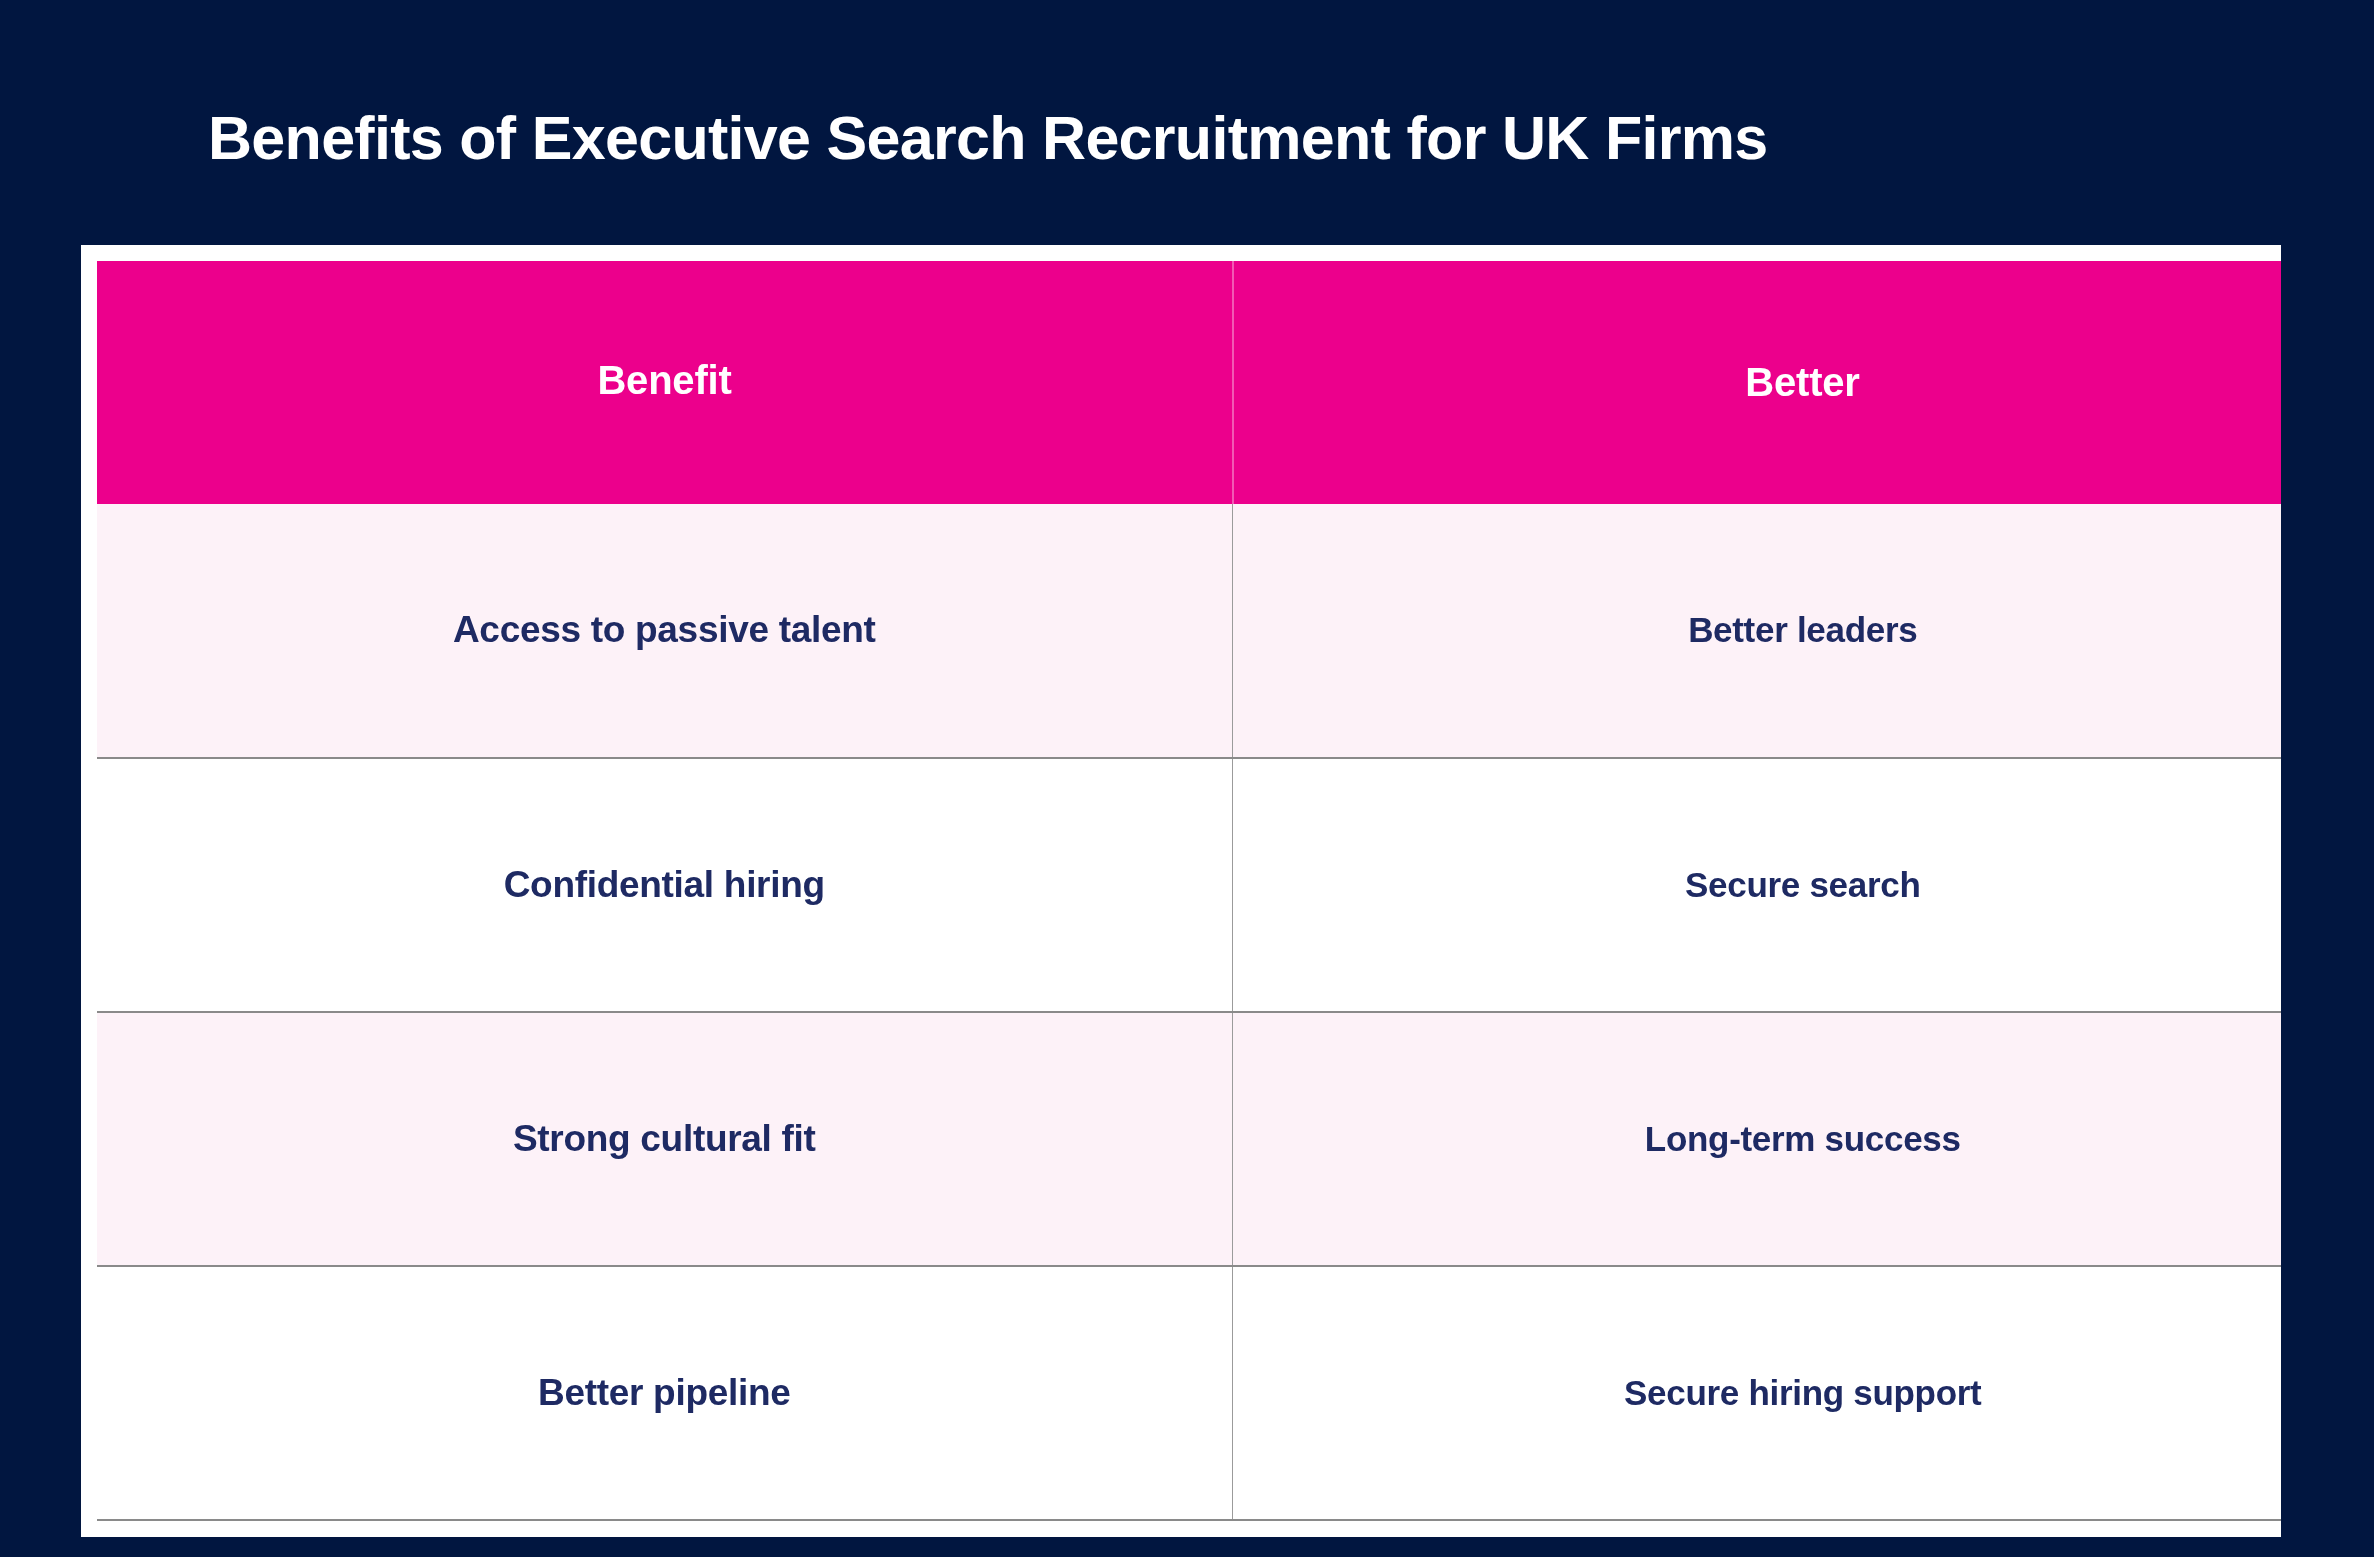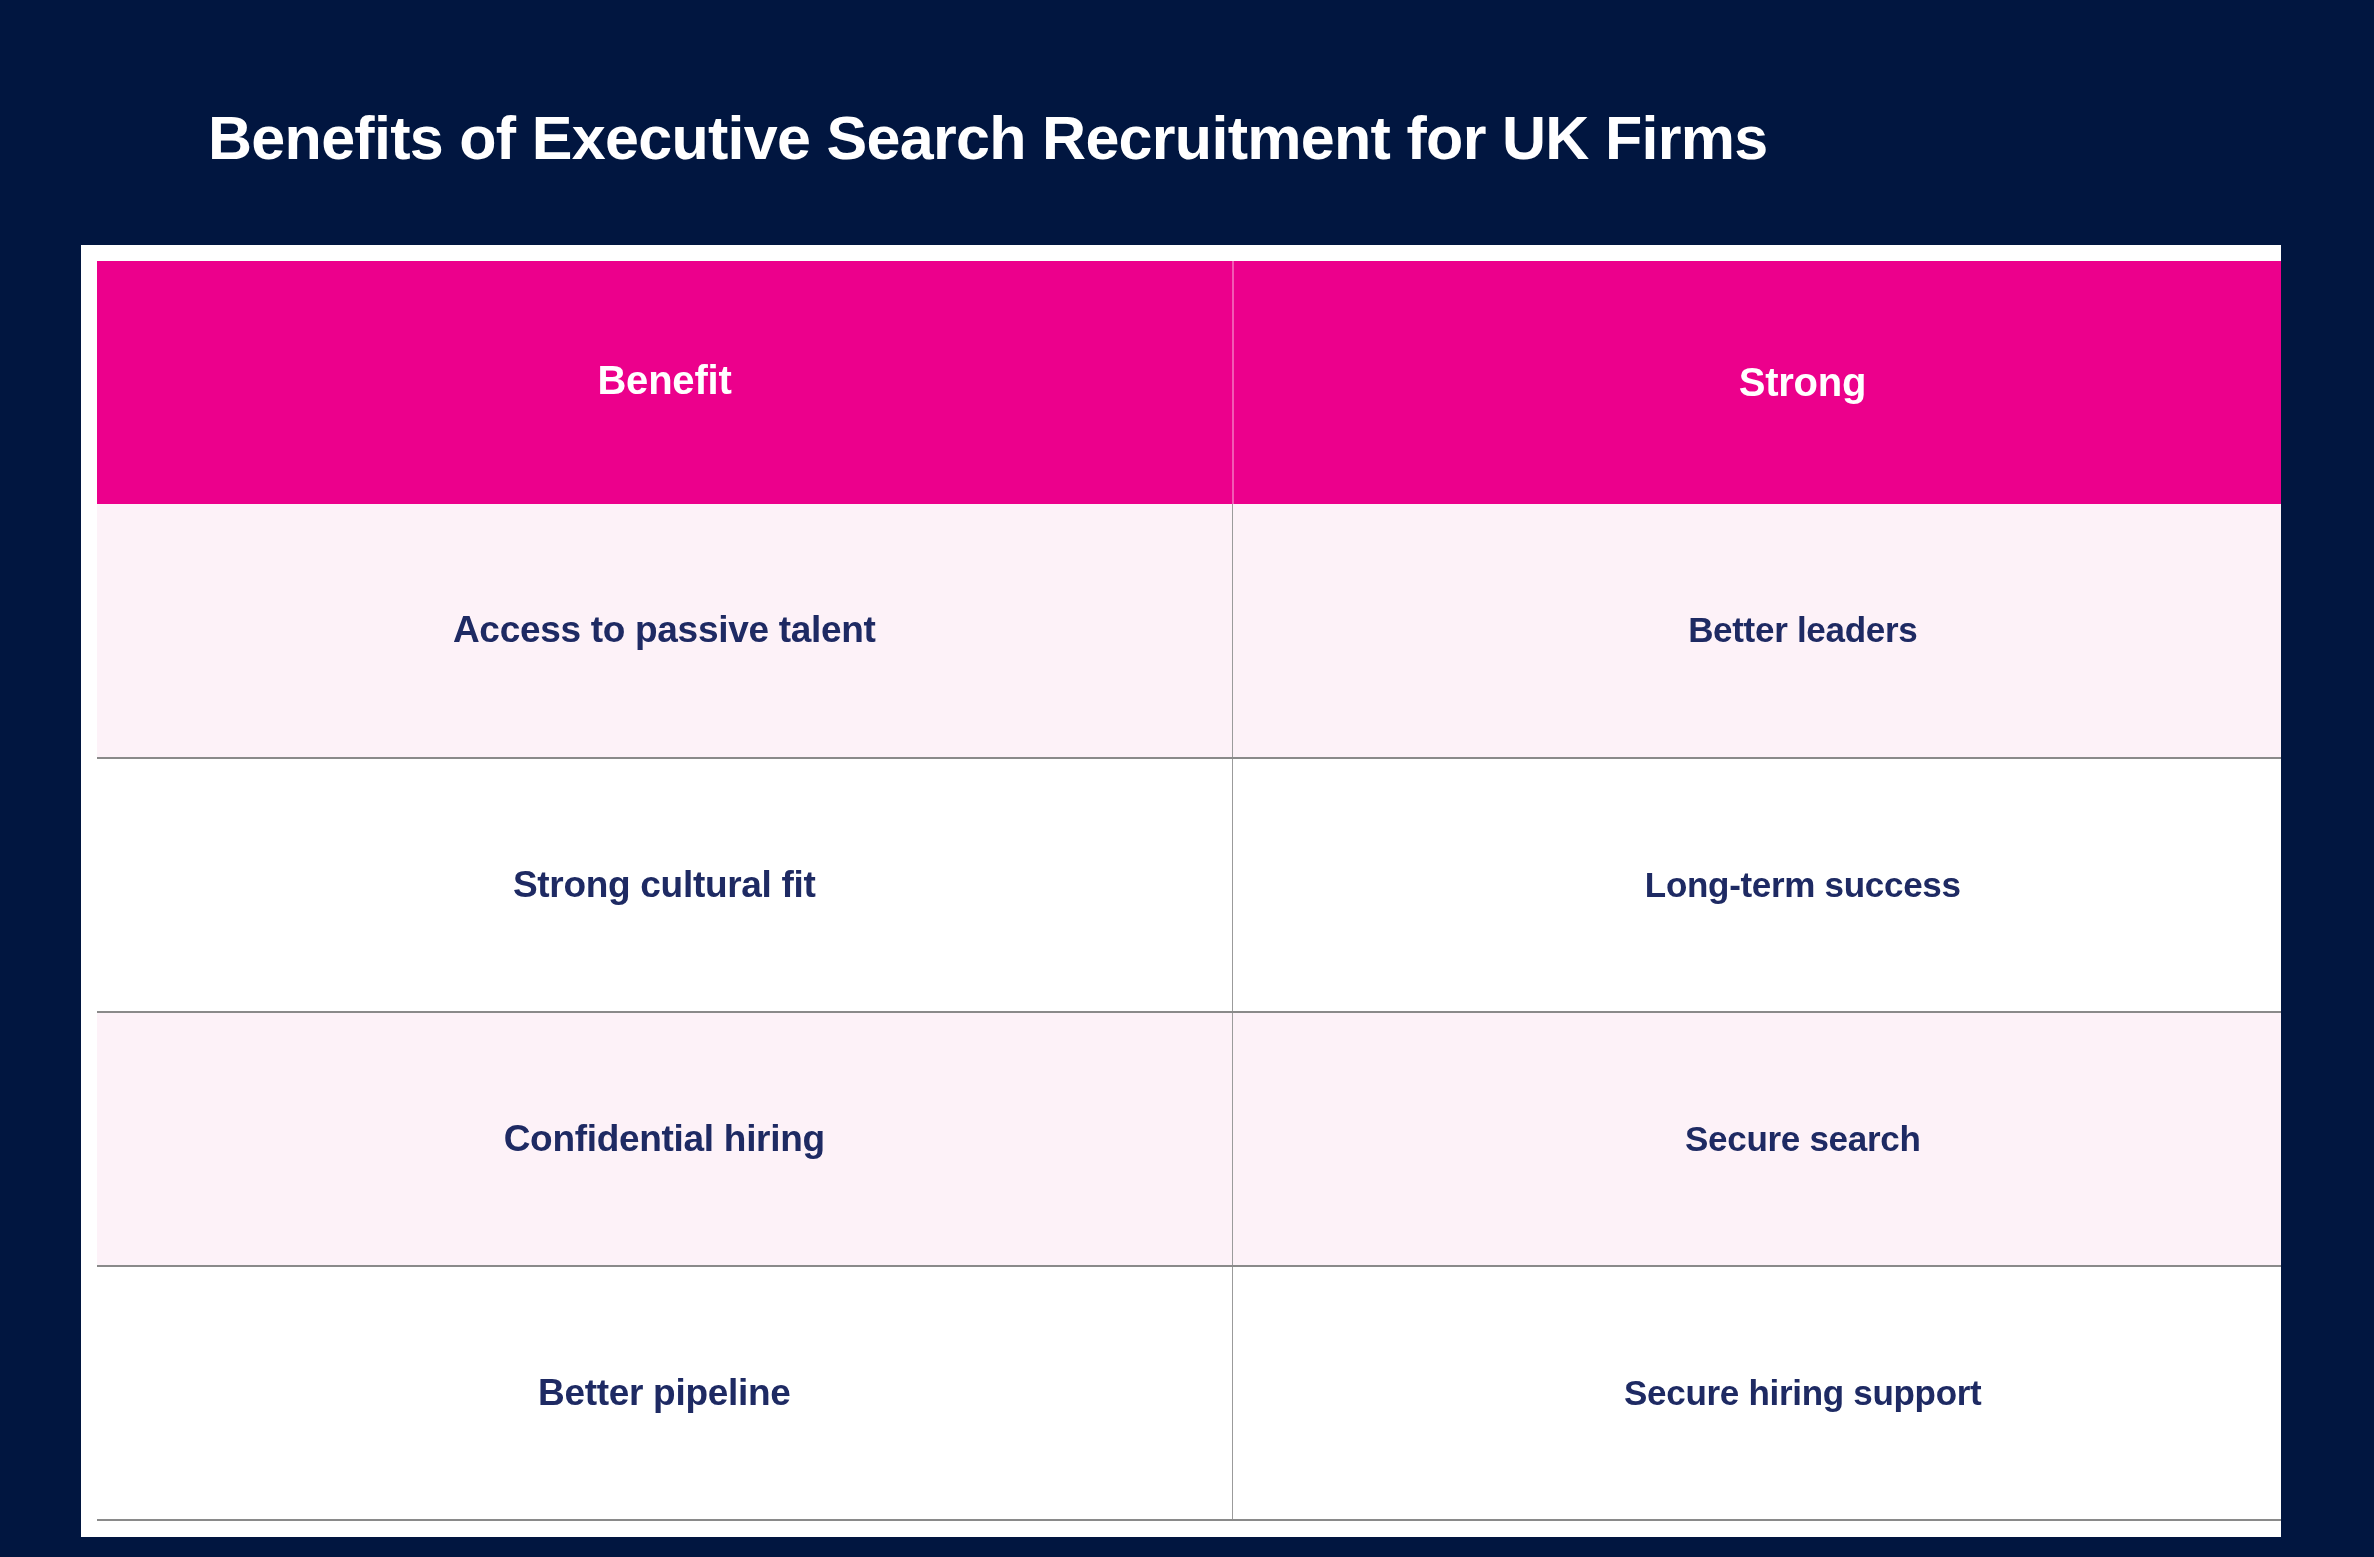--- a/index.html
+++ b/index.html
@@ -146,36 +146,36 @@
   <div class="table-wrap">
     <table class="tbl">
       <colgroup>
         <col class="c-benefit">
         <col class="c-impact">
       </colgroup>
 
       <thead>
         <tr>
           <th class="th-benefit">Benefit</th>
-          <th class="th-impact">Strong</th>
+          <th class="th-impact">Better</th>
         </tr>
       </thead>
 
       <tbody>
         <tr>
           <td class="cell-benefit">Access to passive talent</td>
           <td class="cell-impact">Better leaders</td>
         </tr>
         <tr>
+          <td class="cell-benefit">Confidential hiring</td>
+          <td class="cell-impact">Secure search</td>
+        </tr>
+        <tr>
           <td class="cell-benefit">Strong cultural fit</td>
           <td class="cell-impact">Long-term success</td>
-        </tr>
-        <tr>
-          <td class="cell-benefit">Confidential hiring</td>
-          <td class="cell-impact">Secure search</td>
         </tr>
         <tr>
           <td class="cell-benefit">Better pipeline</td>
           <td class="cell-impact">Secure hiring support</td>
         </tr>
       </tbody>
     </table>
   </div>
 
 </div>

